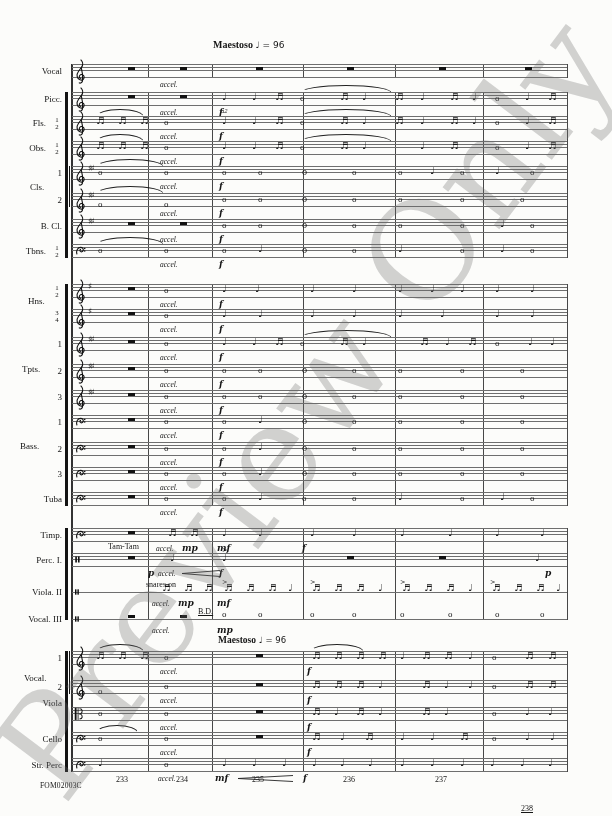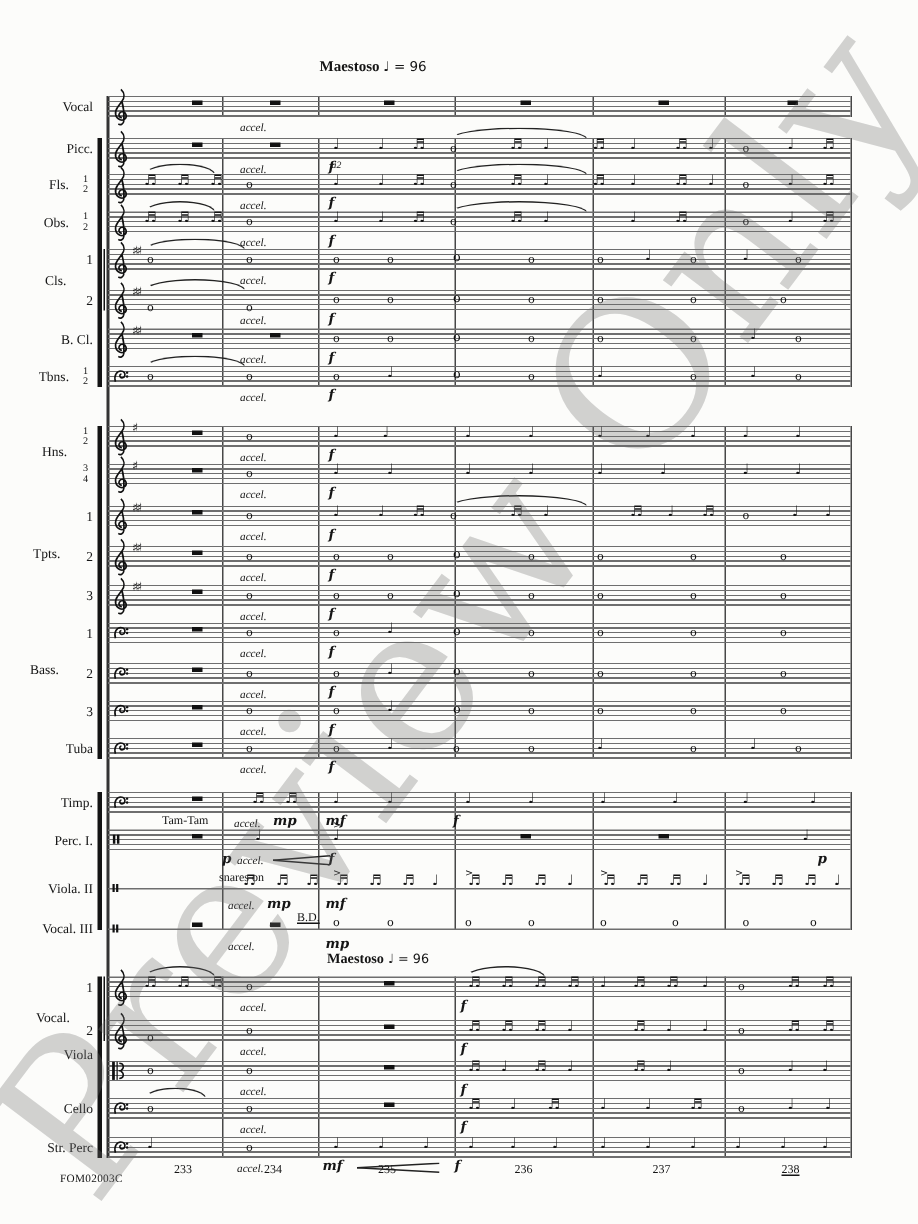--- a/index.html
+++ b/index.html
@@ -573,21 +573,21 @@
       <div class="note" style="left: 520px; top: 758px;">♩</div>
       <div class="note" style="left: 548px; top: 758px;">♩</div>
     </div>
 
   <div id="mnums">
       <div class="abs mnum" style="left: 122px; top: 775px;">233</div>
       <div class="abs mnum" style="left: 182px; top: 775px;">234</div>
       <div class="abs mnum" style="left: 258px; top: 775px;">235</div>
       <div class="abs mnum" style="left: 349px; top: 775px; text-align: center;">236</div>
       <div class="abs mnum" style="left: 441px; top: 775px;">237</div>
-      <div class="abs mnum" style="left: 527px; top: 775px; text-decoration: underline;">238</div>
+      <div class="abs mnum" style="left: 527px; top: 804px; text-decoration: underline;">238</div>
     </div>
 
   <div class="abs ftr">FOM02003C</div>
 
   <div class="abs wm">Preview Only</div>
 <svg class="clef" style="left: 74px; top: 58px; width: 12px; height: 27px;">
       <use href="#c-treble"></use>
     </svg>
     <svg class="clef" style="left: 74px; top: 86px; width: 12px; height: 27px;">
       <use href="#c-treble"></use>

